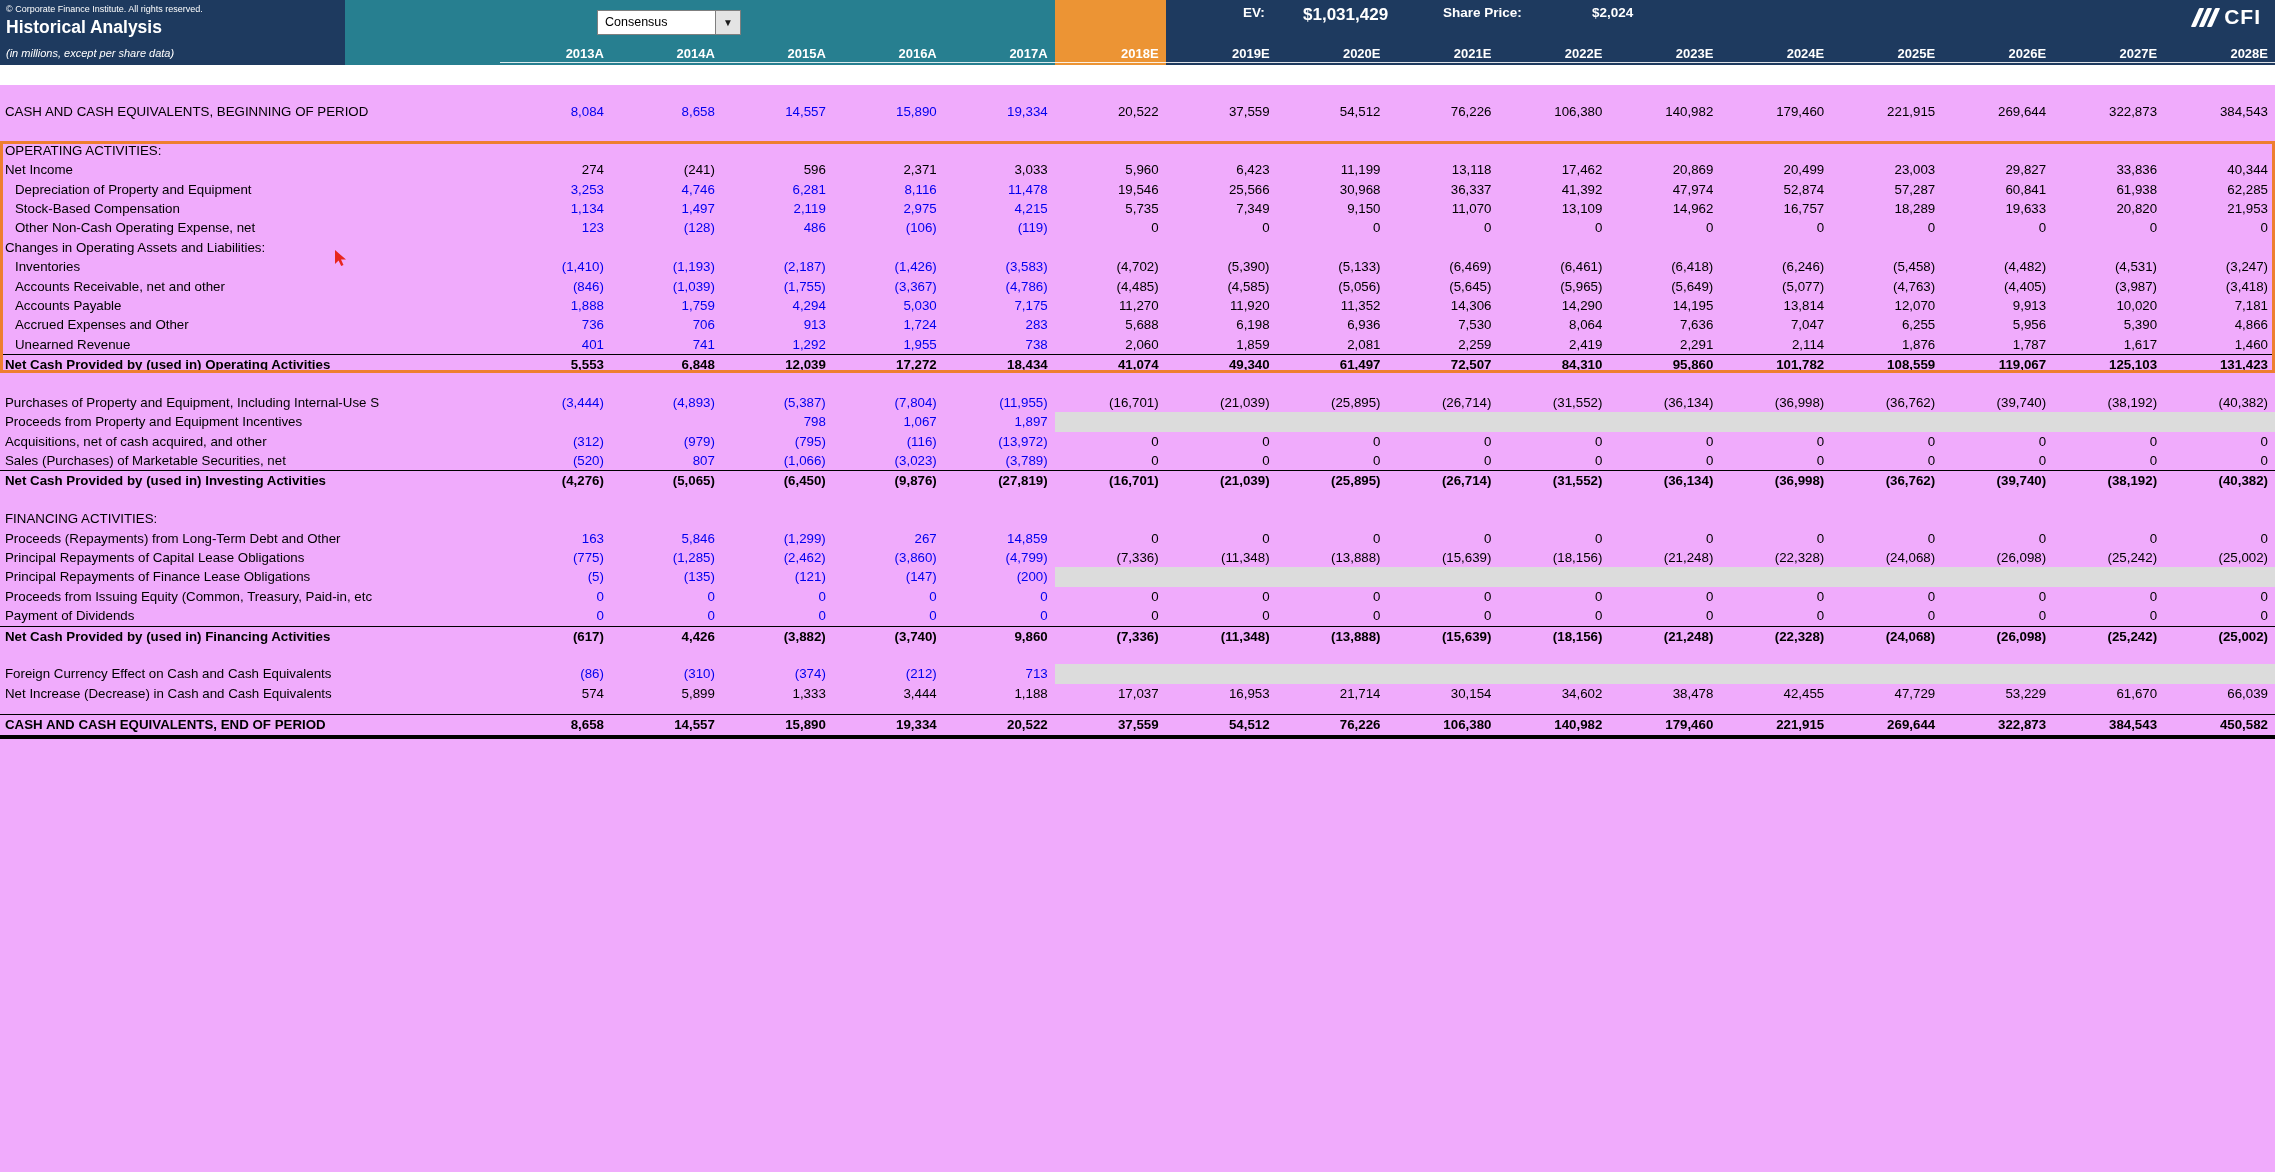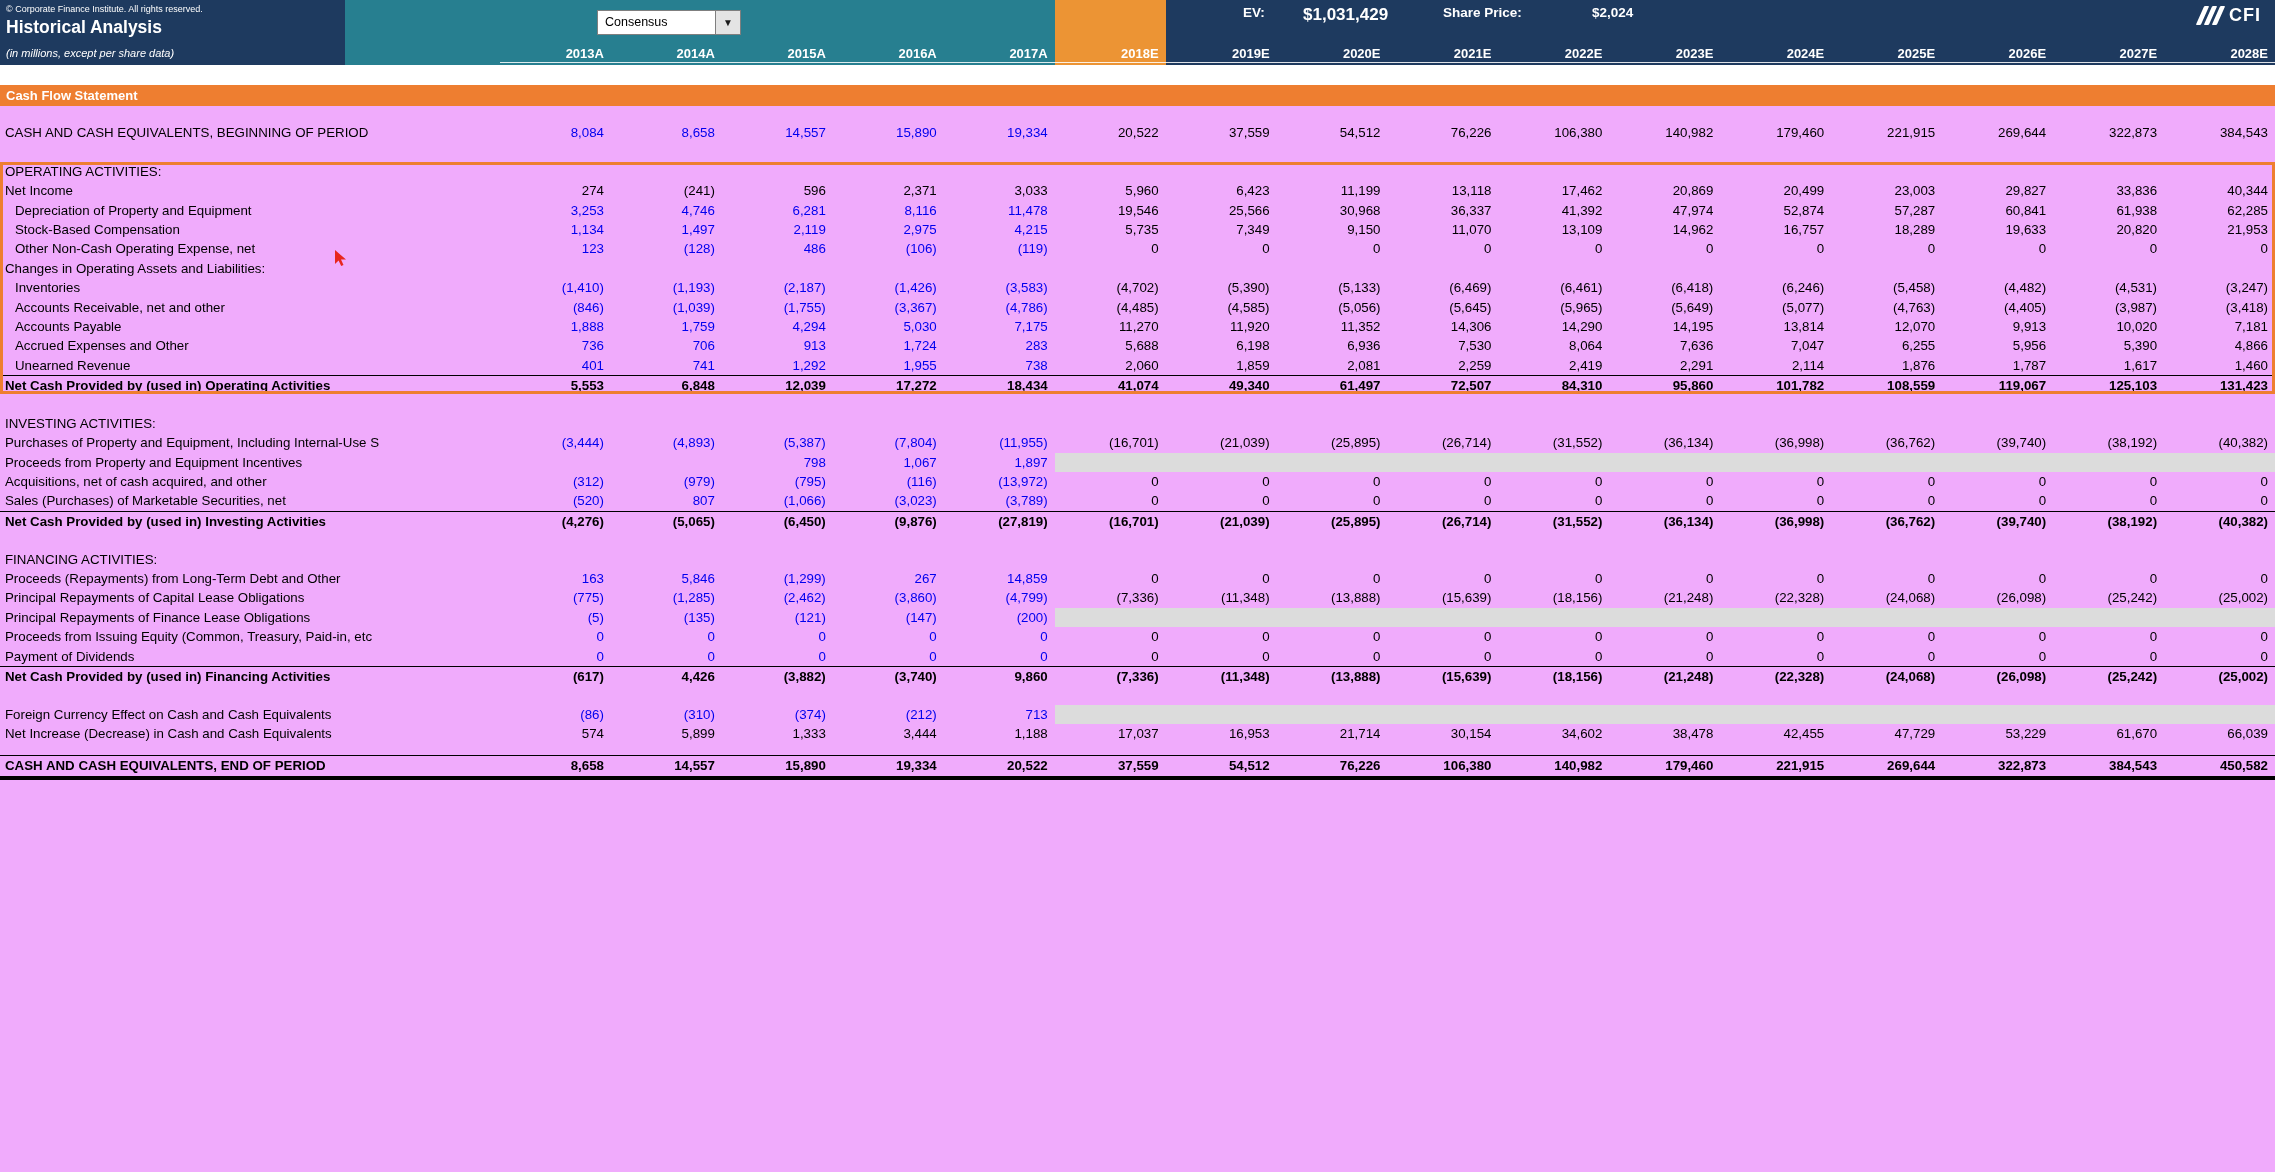--- a/index.html
+++ b/index.html
@@ -27,21 +27,21 @@
   .dd-arrow{ font-size:10px; color:#1a1a1a; }
 
   .ev-label { position:absolute; left:1243px; top:5px; font-size:13.5px; font-weight:bold; z-index:3; }
   .ev-value { position:absolute; left:1303px; top:5px; font-size:17px; font-weight:bold; z-index:3; }
   .sp-label { position:absolute; left:1443px; top:5px; font-size:13.5px; font-weight:bold; z-index:3; }
   .sp-value { position:absolute; left:1592px; top:5px; font-size:13.5px; font-weight:bold; z-index:3; }
 
   .logo { position:absolute; right:14px; top:5px; display:flex; align-items:center; z-index:3; }
   .bar  { width:5px; height:19px; background:#fff; transform:skewX(-24deg); display:inline-block;
           margin-right:3px; border-radius:1px; }
-  .logo-text { font-size:18px; font-weight:bold; letter-spacing:1px; margin-left:5px; color:#fff; }
+  .logo-text { font-size:21px; font-weight:bold; letter-spacing:1px; margin-left:5px; color:#fff; }
 
   .years { position:absolute; left:500px; top:45px; width:1775px; height:20px; display:flex; z-index:3; }
   .year  { width:110.94px; flex:none; text-align:right; padding-right:7px; font-weight:bold;
            font-size:13px; line-height:17px; height:18px; border-bottom:1px solid rgba(255,255,255,.85); }
 
   .gap    { height:20px; background:#fff; }
   .banner { height:21px; line-height:21px; background:var(--orange-banner); color:#fff;
             font-weight:bold; font-size:13px; padding-left:6px; }
 
   
@@ -109,23 +109,20 @@
         <div class="year">2024E</div>
         <div class="year">2025E</div>
         <div class="year">2026E</div>
         <div class="year">2027E</div>
         <div class="year">2028E</div>
       </div>
   </div>
 
   <div class="gap"></div>
 
-  <div class="banner">
-    <span>Cash Flow Statement</span>
-  </div>
 
   <div class="tbl">
       <div class="row spacer" style="height: 17px;">
         <div class="lbl"></div>
       </div>
       <div class="row">
         <div class="lbl">CASH AND CASH EQUIVALENTS, BEGINNING OF PERIOD</div>
         <div class="cell blue">8,084</div>
         <div class="cell blue">8,658</div>
         <div class="cell blue">14,557</div>
@@ -341,23 +338,20 @@
           <div class="cell b">108,559</div>
           <div class="cell b">119,067</div>
           <div class="cell b">125,103</div>
           <div class="cell b">131,423</div>
         </div>
       </div>
       <div class="row spacer">
         <div class="lbl"></div>
       </div>
       <div class="row">
-        <div class="lbl">INVESTING ACTIVITIES:</div>
-      </div>
-      <div class="row">
         <div class="lbl">Purchases of Property and Equipment, Including Internal-Use S</div>
         <div class="cell blue">(3,444)</div>
         <div class="cell blue">(4,893)</div>
         <div class="cell blue">(5,387)</div>
         <div class="cell blue">(7,804)</div>
         <div class="cell blue">(11,955)</div>
         <div class="cell">(16,701)</div>
         <div class="cell">(21,039)</div>
         <div class="cell">(25,895)</div>
         <div class="cell">(26,714)</div>

